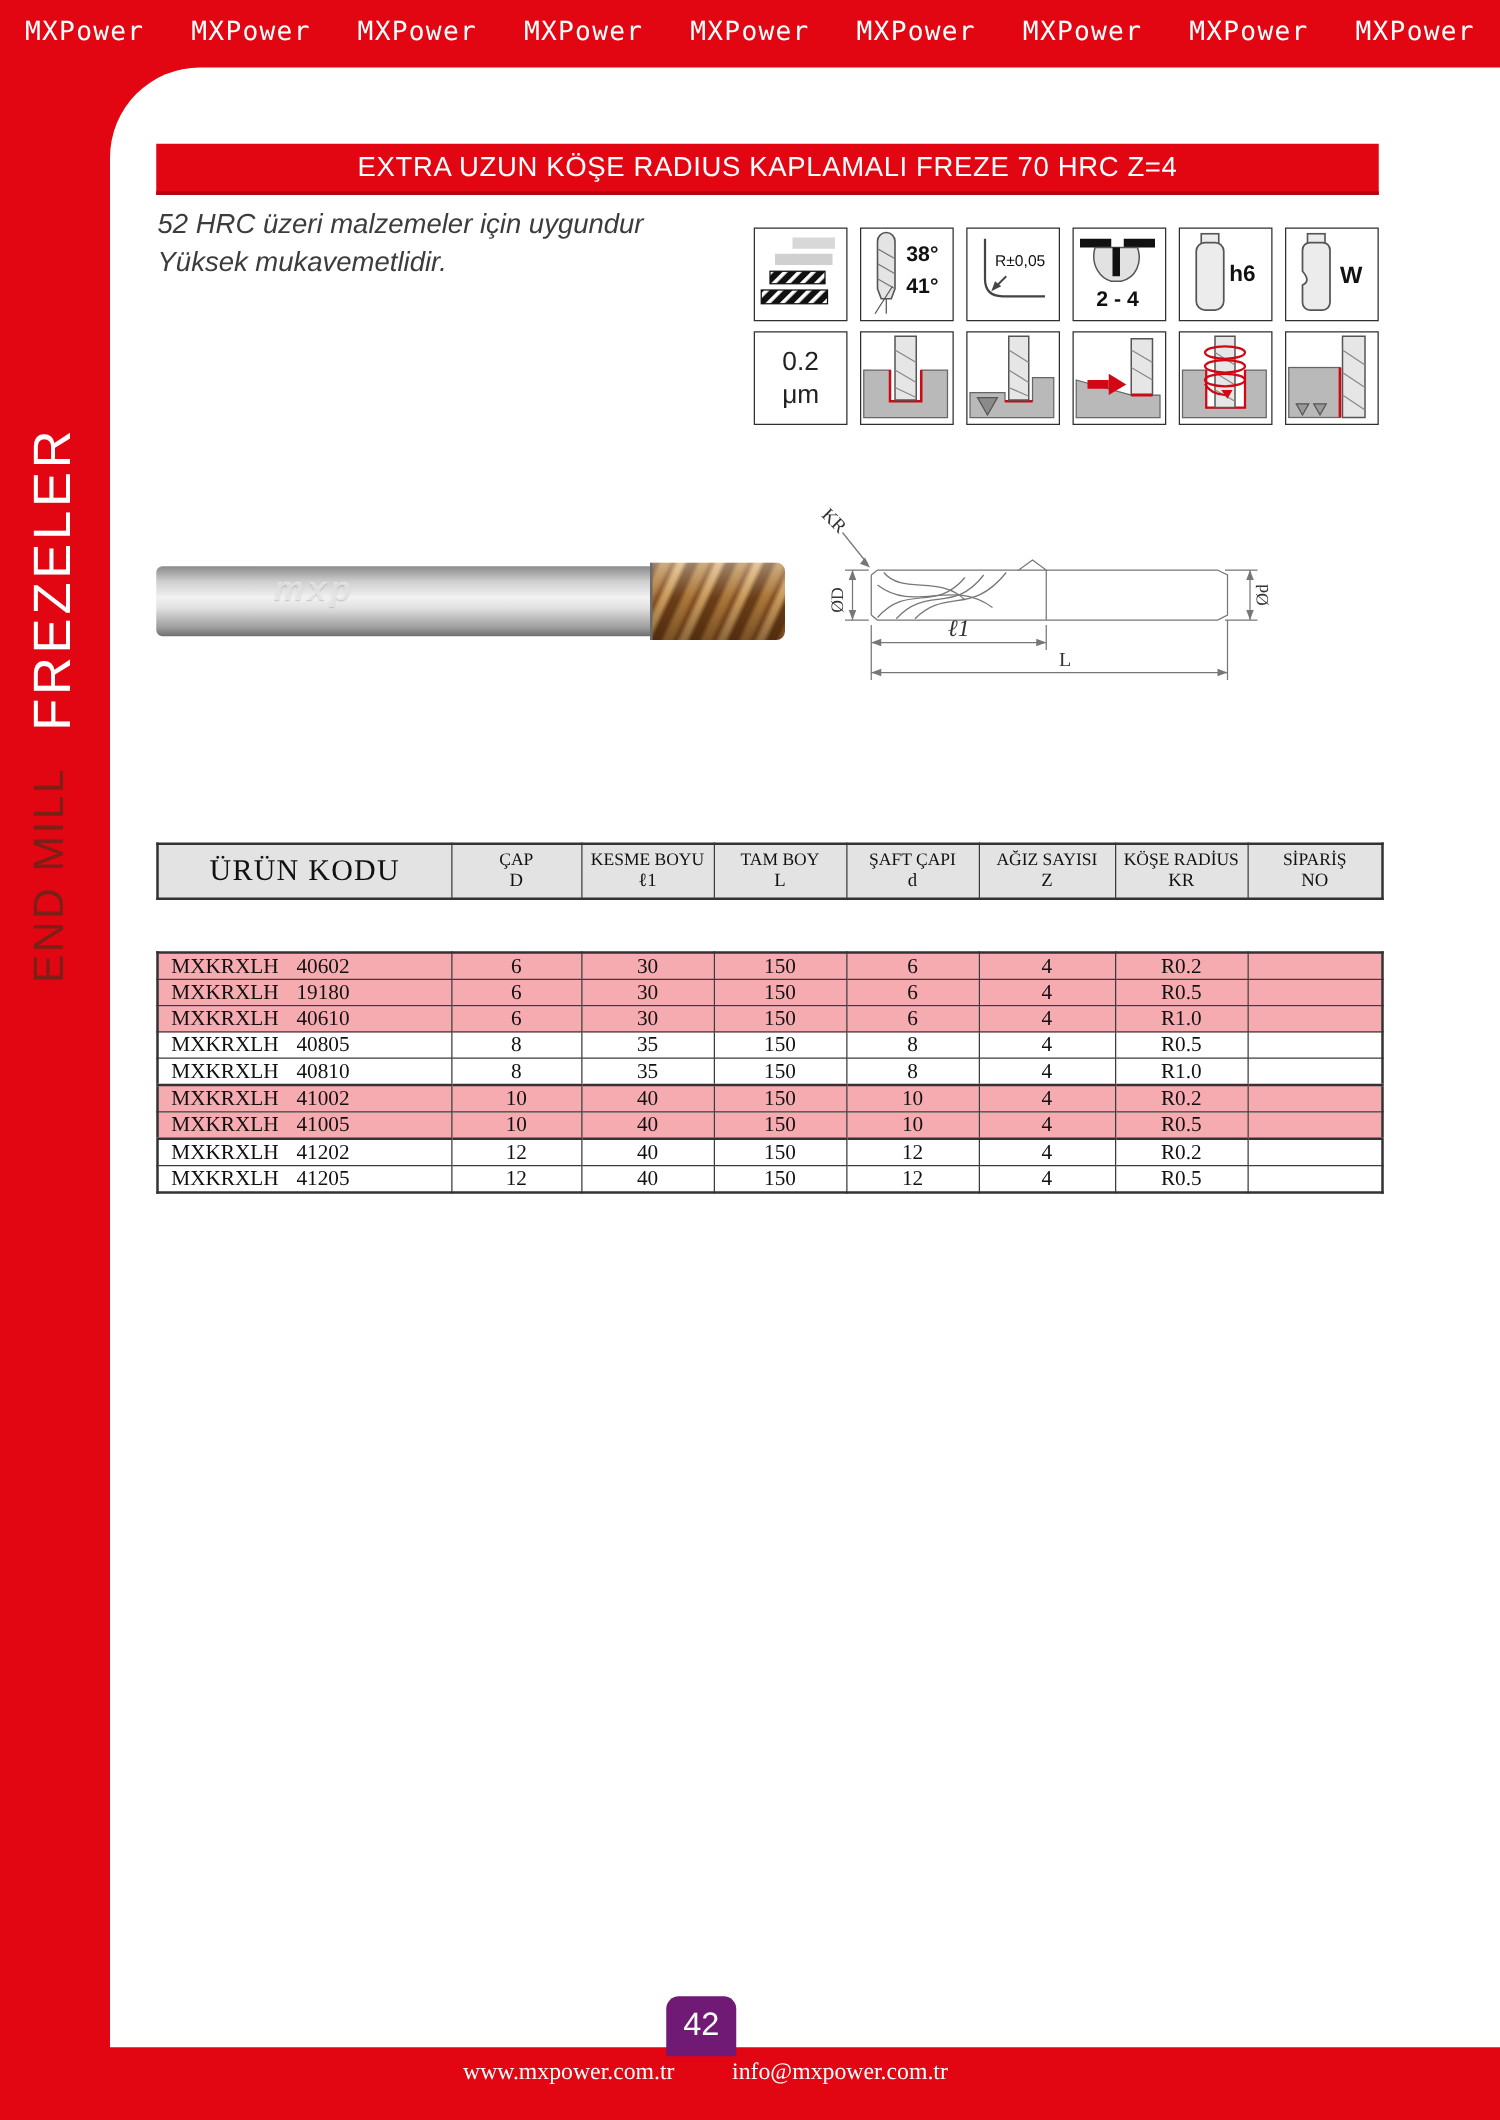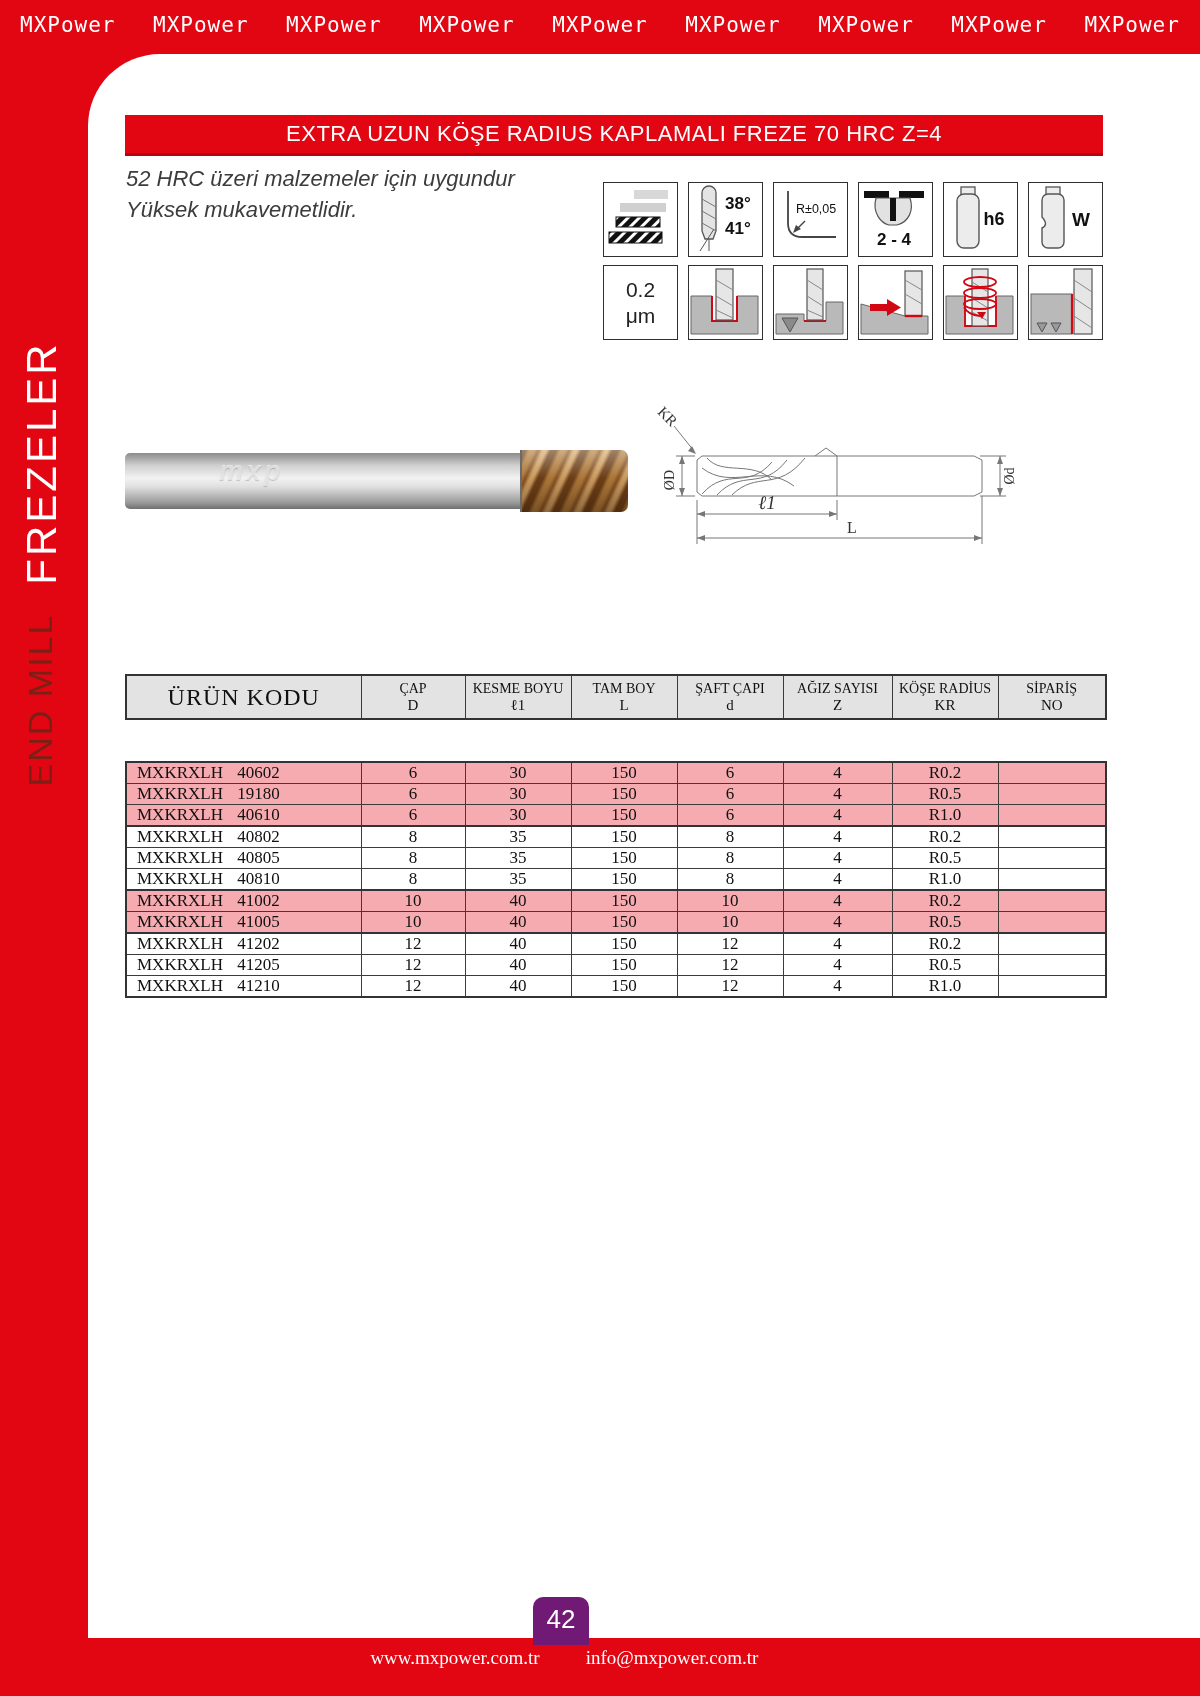--- a/index.html
+++ b/index.html
@@ -332,30 +332,20 @@
         <tr class="pink">
           <td class="code">MXKRXLH 40610</td>
           <td>6</td>
           <td>30</td>
           <td>150</td>
           <td>6</td>
           <td>4</td>
           <td>R1.0</td>
           <td></td>
         </tr>
-        <tr class="group-start">
-          <td class="code">MXKRXLH 40802</td>
-          <td>8</td>
-          <td>35</td>
-          <td>150</td>
-          <td>8</td>
-          <td>4</td>
-          <td>R0.2</td>
-          <td></td>
-        </tr>
         <tr>
           <td class="code">MXKRXLH 40805</td>
           <td>8</td>
           <td>35</td>
           <td>150</td>
           <td>8</td>
           <td>4</td>
           <td>R0.5</td>
           <td></td>
         </tr>
@@ -402,30 +392,20 @@
         <tr>
           <td class="code">MXKRXLH 41205</td>
           <td>12</td>
           <td>40</td>
           <td>150</td>
           <td>12</td>
           <td>4</td>
           <td>R0.5</td>
           <td></td>
         </tr>
-        <tr>
-          <td class="code">MXKRXLH 41210</td>
-          <td>12</td>
-          <td>40</td>
-          <td>150</td>
-          <td>12</td>
-          <td>4</td>
-          <td>R1.0</td>
-          <td></td>
-        </tr>
       </tbody>
   </table>
 </div>
 
 <div class="footer-bar"></div>
 <div class="page-badge">42</div>
 <div class="footer-site">www.mxpower.com.tr</div>
 <div class="footer-email">info@mxpower.com.tr</div>
 
 </body></html>

